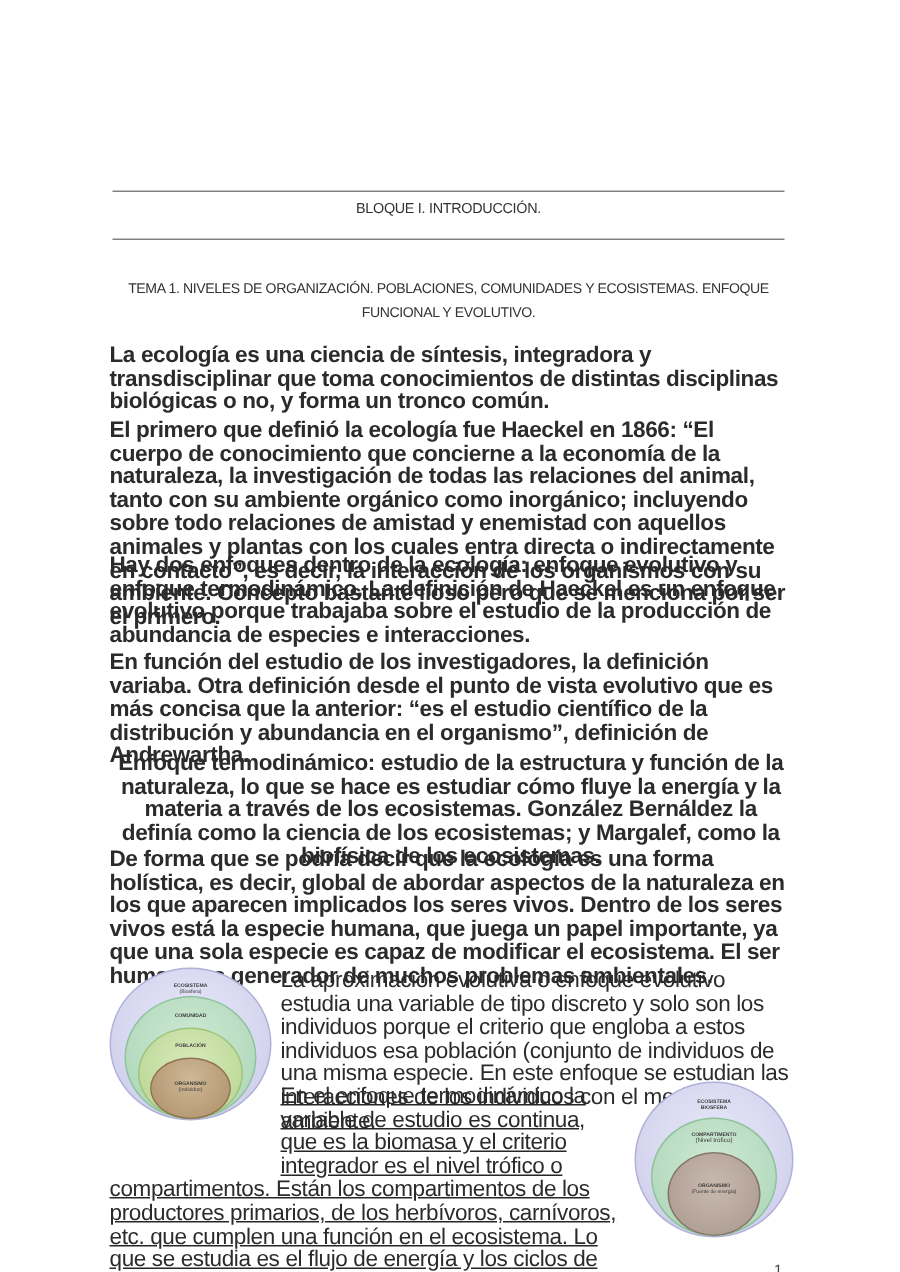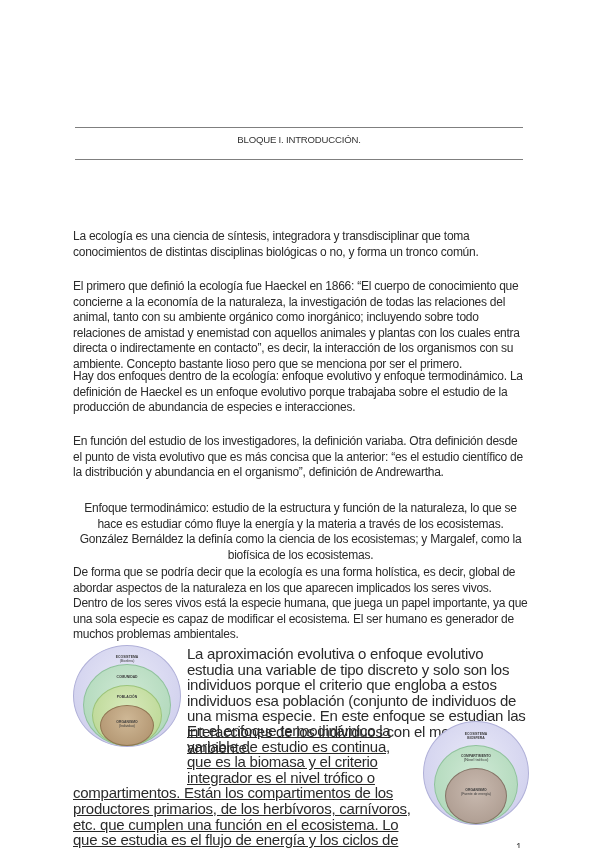--- a/index.html
+++ b/index.html
@@ -12,21 +12,21 @@
     .block-title {
       position: absolute; left: 75px; width: 448px; top: 88px;
       text-align: center; font-size: 9.6px; letter-spacing: -0.2px; color: #333;
     }
     .topic-title {
       position: absolute; left: 75px; width: 448px; top: 138px;
       text-align: center; font-size: 9.4px; line-height: 15.5px; letter-spacing: -0.25px; color: #333;
     }
     .para {
       position: absolute; left: 73px; width: 455px; margin: 0;
-      font-size: 12px; line-height: 15.6px; letter-spacing: -0.25px; color: #2b2b2b;
+      font-size: 15px; line-height: 15.6px; letter-spacing: -0.25px; color: #2b2b2b; font-weight: bold;
     }
     .para-side {
       position: absolute; font-size: 15px; line-height: 15.6px; letter-spacing: -0.25px; color: #2b2b2b; margin: 0;
     }
     .diagram { position: absolute; }
     .circle {
       position: absolute; border-radius: 50%;
       box-sizing: border-box; display: flex; justify-content: center;
     }
     .clabel {
@@ -40,20 +40,21 @@
   </style>
 </head>
 <body>
 
 <div class="page">
 
   <div class="hr" style="top:81px;"></div>
   <div class="block-title">BLOQUE I. INTRODUCCIÓN.</div>
   <div class="hr" style="top:113px;"></div>
 
+  <div class="topic-title">TEMA 1. NIVELES DE ORGANIZACIÓN. POBLACIONES, COMUNIDADES Y ECOSISTEMAS. ENFOQUE FUNCIONAL Y EVOLUTIVO.</div>
 
   <p class="para" style="top:183px;">La ecología es una ciencia de síntesis, integradora y transdisciplinar que toma conocimientos de distintas disciplinas biológicas o no, y forma un tronco común.</p>
   <p class="para" style="top:233px;">El primero que definió la ecología fue Haeckel en 1866: “El cuerpo de conocimiento que concierne a la economía de la naturaleza, la investigación de todas las relaciones del animal, tanto con su ambiente orgánico como inorgánico; incluyendo sobre todo relaciones de amistad y enemistad con aquellos animales y plantas con los cuales entra directa o indirectamente en contacto”, es decir, la interacción de los organismos con su ambiente. Concepto bastante lioso pero que se menciona por ser el primero.</p>
   <p class="para" style="top:388px;">En función del estudio de los investigadores, la definición variaba. Otra definición desde el punto de vista evolutivo que es más concisa que la anterior: “es el estudio científico de la distribución y abundancia en el organismo”, definición de Andrewartha.</p>
   <p class="para" style="top:323px;">Hay dos enfoques dentro de la ecología: enfoque evolutivo y enfoque termodinámico. La definición de Haeckel es un enfoque evolutivo porque trabajaba sobre el estudio de la producción de abundancia de especies e interacciones.</p>
   <p class="para" style="top:455px;text-align:center;">Enfoque termodinámico: estudio de la estructura y función de la naturaleza, lo que se hace es estudiar cómo fluye la energía y la materia a través de los ecosistemas. González Bernáldez la definía como la ciencia de los ecosistemas; y Margalef, como la biofísica de los ecosistemas.</p>
   <p class="para" style="top:519px;">De forma que se podría decir que la ecología es una forma holística, es decir, global de abordar aspectos de la naturaleza en los que aparecen implicados los seres vivos. Dentro de los seres vivos está la especie humana, que juega un papel importante, ya que una sola especie es capaz de modificar el ecosistema. El ser humano es generador de muchos problemas ambientales.</p>
 
   <div class="diagram" style="left:73px; top:599px; width:108px; height:102px;">
     <div class="circle" style="left:0; top:0; width:108px; height:102px; background: radial-gradient(circle at 50% 40%, #e9e9f8, #c9c9ea); border:1px solid #b0b0d8;">

